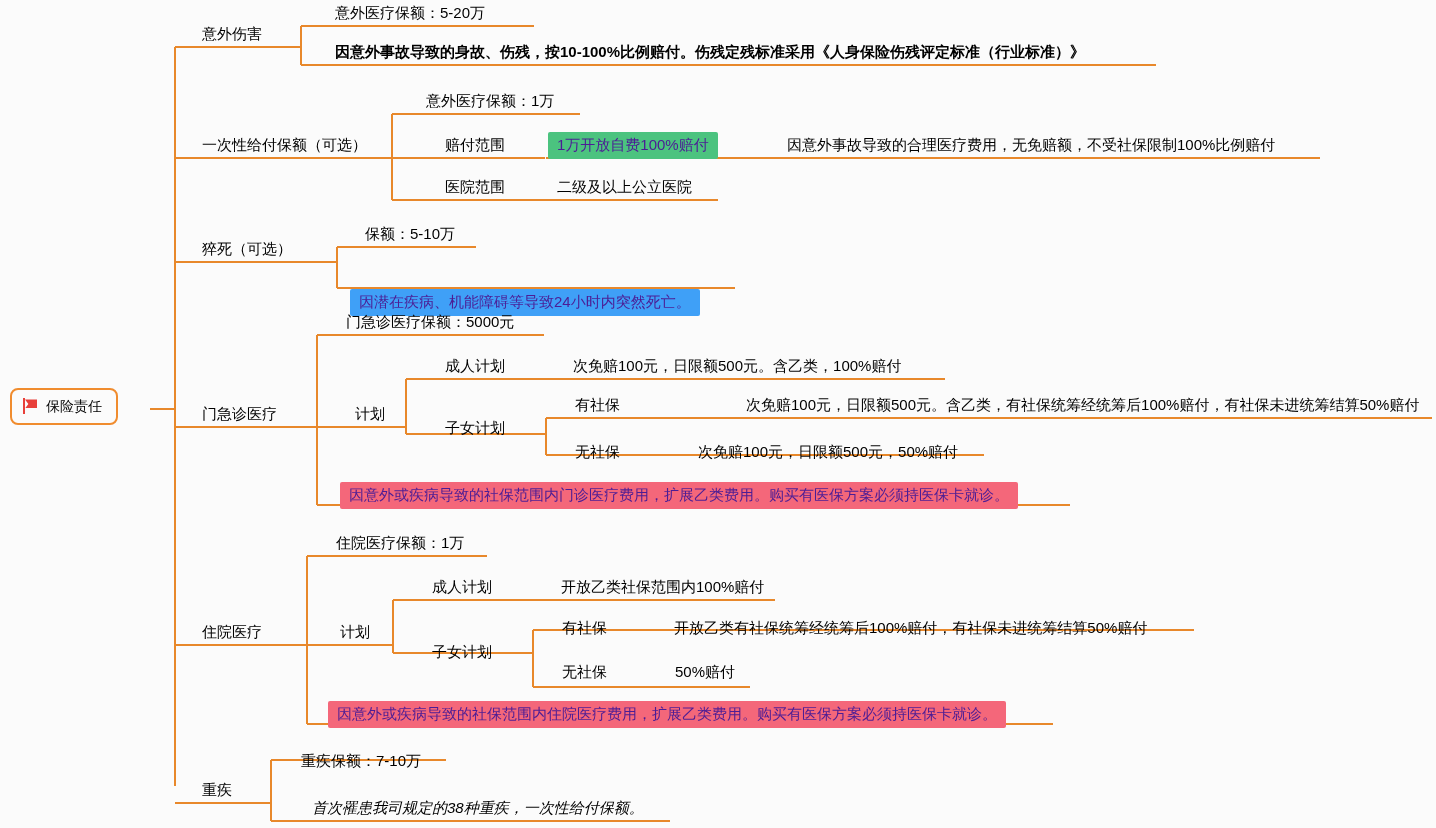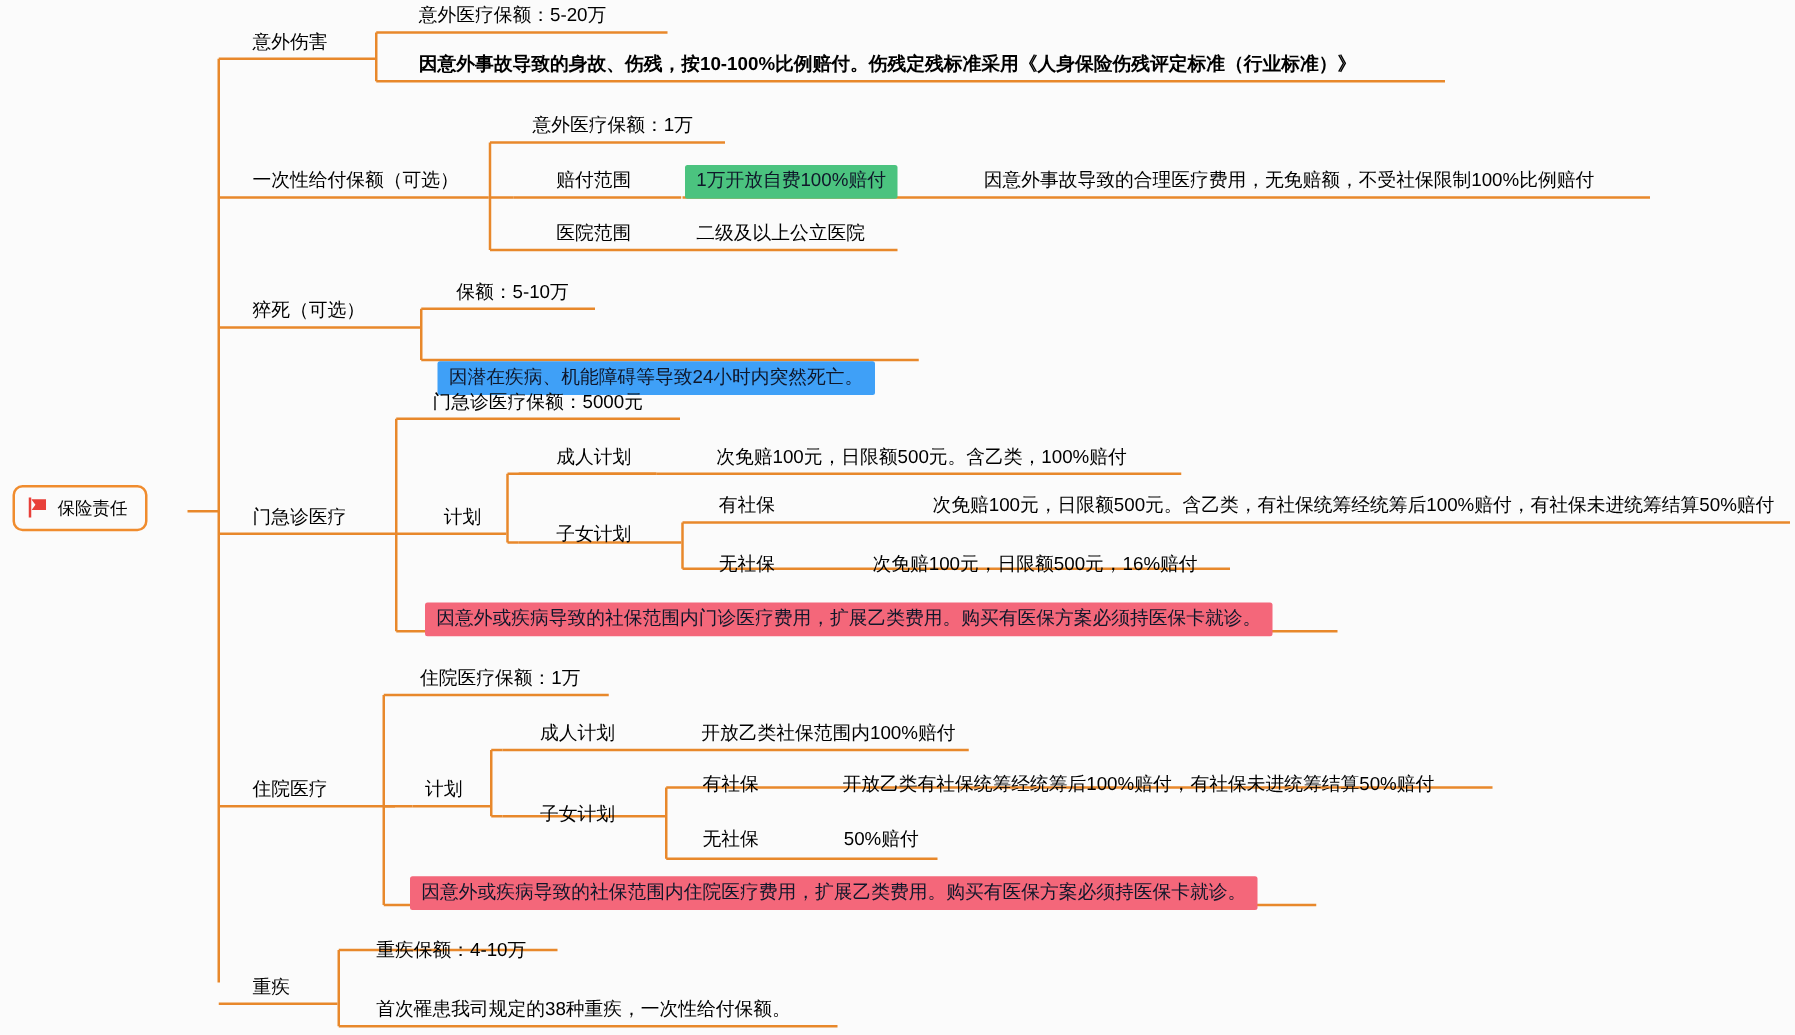--- a/index.html
+++ b/index.html
@@ -65,21 +65,21 @@
   .flag-icon::after {
     content: "";
     position: absolute;
     left: 3px; top: 1px;
     width: 12px; height: 9px;
     background: #e8403a;
     clip-path: polygon(0 0, 100% 0, 100% 100%, 0 100%, 28% 50%);
   }
   
   .node.fill {
-    color: #0f172a;
+    color: #4c1d95;
     padding: 4px 9px 5px 9px;
     font-size: 15px;
     border-radius: 2px;
   }
   .node.green { background: #4bc37f; }
   .node.blue  { background: #3fa0f7; margin-top: 27px; }
   .node.red   { background: #f4677a; }
 </style>
 </head>
 <body>
@@ -190,32 +190,32 @@
 
   <div class="node plain" style="left:198px; top:403px;"><span>门急诊医疗</span></div>
   <div class="node plain" style="left:342px; top:311px;"><span>门急诊医疗保额：5000元</span></div>
   <div class="node plain" style="left:351px; top:403px;"><span>计划</span></div>
   <div class="node plain" style="left:441px; top:355px;"><span>成人计划</span></div>
   <div class="node plain" style="left:569px; top:355px;"><span>次免赔100元，日限额500元。含乙类，100%赔付</span></div>
   <div class="node plain" style="left:441px; top:417px;"><span>子女计划</span></div>
   <div class="node plain" style="left:571px; top:394px;"><span>有社保</span></div>
   <div class="node plain" style="left:716px; top:394px;margin-left:26px;"><span>次免赔100元，日限额500元。含乙类，有社保统筹经统筹后100%赔付，有社保未进统筹结算50%赔付</span></div>
   <div class="node plain" style="left:571px; top:441px;"><span>无社保</span></div>
-  <div class="node plain" style="left:694px; top:441px;"><span>次免赔100元，日限额500元，16%赔付</span></div>
+  <div class="node plain" style="left:694px; top:441px;"><span>次免赔100元，日限额500元，50%赔付</span></div>
   <div class="node fill red" style="left:340px; top:482px;"><span>因意外或疾病导致的社保范围内门诊医疗费用，扩展乙类费用。购买有医保方案必须持医保卡就诊。</span></div>
 
   <div class="node plain" style="left:198px; top:621px;"><span>住院医疗</span></div>
   <div class="node plain" style="left:332px; top:532px;"><span>住院医疗保额：1万</span></div>
   <div class="node plain" style="left:336px; top:621px;"><span>计划</span></div>
   <div class="node plain" style="left:428px; top:576px;"><span>成人计划</span></div>
   <div class="node plain" style="left:557px; top:576px;"><span>开放乙类社保范围内100%赔付</span></div>
   <div class="node plain" style="left:428px; top:641px;"><span>子女计划</span></div>
   <div class="node plain" style="left:558px; top:617px;"><span>有社保</span></div>
   <div class="node plain" style="left:670px; top:617px;"><span>开放乙类有社保统筹经统筹后100%赔付，有社保未进统筹结算50%赔付</span></div>
   <div class="node plain" style="left:558px; top:661px;"><span>无社保</span></div>
   <div class="node plain" style="left:671px; top:661px;"><span>50%赔付</span></div>
   <div class="node fill red" style="left:328px; top:701px;"><span>因意外或疾病导致的社保范围内住院医疗费用，扩展乙类费用。购买有医保方案必须持医保卡就诊。</span></div>
 
   <div class="node plain" style="left:198px; top:779px;"><span>重疾</span></div>
-  <div class="node plain" style="left:297px; top:750px;"><span>重疾保额：4-10万</span></div>
-  <div class="node plain" style="left:297px; top:797px;"><span>首次罹患我司规定的38种重疾，一次性给付保额。</span></div>
+  <div class="node plain" style="left:297px; top:750px;"><span>重疾保额：7-10万</span></div>
+  <div class="node plain" style="left:308px; top:797px;font-style:italic;"><span>首次罹患我司规定的38种重疾，一次性给付保额。</span></div>
 
 </div>
 
 </body></html>

